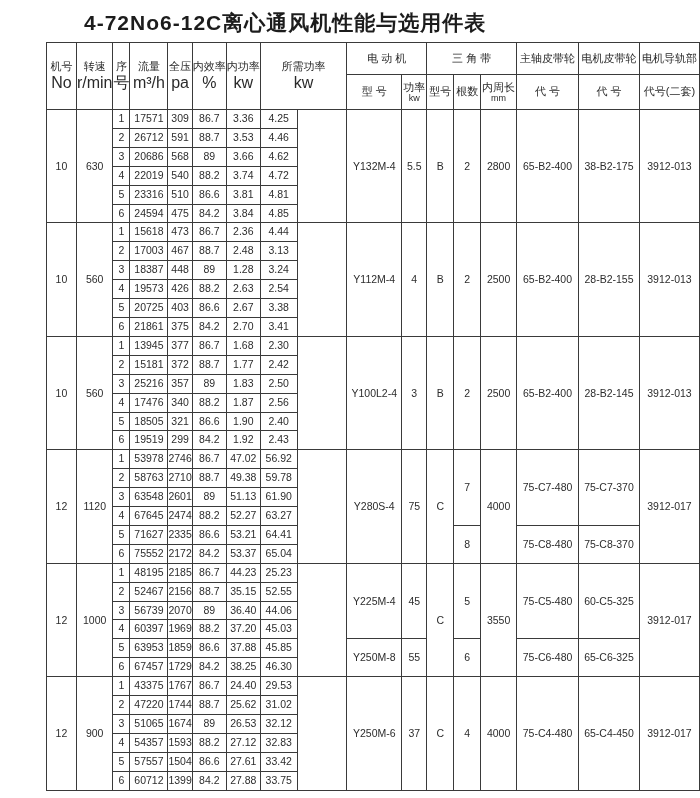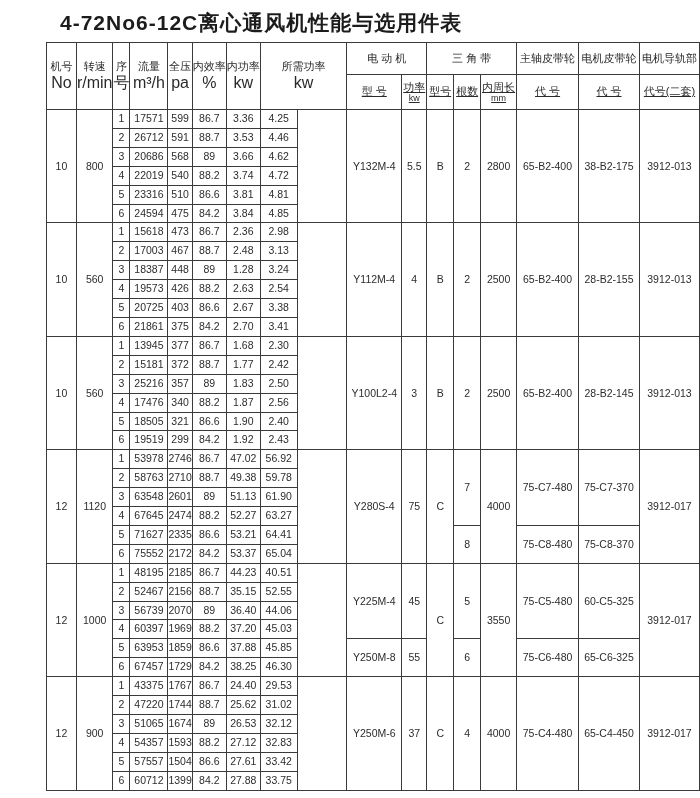--- a/index.html
+++ b/index.html
@@ -3,33 +3,33 @@
 <meta charset="utf-8">
 <style>
   html,body{margin:0;padding:0;}
   body{
     width:700px;height:798px;background:#ffffff;
     font-family:"Liberation Sans","DejaVu Sans",sans-serif;
     color:#262626;overflow:hidden;
   }
   .title{
     font-size:21px;font-weight:bold;color:#1c1c1c;
-    margin:9px 0 5px 60px;letter-spacing:1px;white-space:nowrap;
+    margin:9px 0 5px 84px;letter-spacing:1px;white-space:nowrap;
   }
   table.spec{
     border-collapse:collapse;table-layout:fixed;
     margin-left:46px;border:1px solid #3a3a3a;
   }
   .spec th,.spec td{
     border:1px solid #3a3a3a;text-align:center;vertical-align:middle;
     padding:0;font-weight:normal;white-space:nowrap;overflow:visible;
   }
   .spec thead th{font-size:11px;line-height:1.2;color:#2a2a2a;}
   .spec thead tr.grp th{height:31px;margin-top:12px;}
-  .spec thead tr.sub th{height:34px;text-decoration:underline;}
+  .spec thead tr.sub th{height:34px;}
   .spec .l1{display:block;}
   .spec .l2{display:block;font-size:16px;}
   .spec .l2s{display:block;font-size:9px;line-height:1;}
   .spec tbody td{font-size:10.5px;height:17.9px;line-height:17.9px;color:#2c2c2c;}
   .spec tbody td[rowspan]{line-height:1.2;}
 </style>
 </head>
 <body>
 
 <div class="page">
@@ -108,24 +108,24 @@
           <span class="l2s">mm</span>
         </th>
         <th>代 号</th>
         <th>代 号</th>
         <th>代号(二套)</th>
       </tr>
     </thead>
     <tbody id="tbody">
         <tr>
           <td rowspan="6">10</td>
-          <td rowspan="6">800</td>
+          <td rowspan="6">630</td>
           <td>1</td>
           <td>17571</td>
-          <td>599</td>
+          <td>309</td>
           <td>86.7</td>
           <td>3.36</td>
           <td>4.25</td>
           <td rowspan="6"></td>
           <td rowspan="6">Y132M-4</td>
           <td rowspan="6">5.5</td>
           <td rowspan="6">B</td>
           <td rowspan="6">2</td>
           <td rowspan="6">2800</td>
           <td rowspan="6">65-B2-400</td>
@@ -173,21 +173,21 @@
           <td>4.85</td>
         </tr>
         <tr>
           <td rowspan="6">10</td>
           <td rowspan="6">560</td>
           <td>1</td>
           <td>15618</td>
           <td>473</td>
           <td>86.7</td>
           <td>2.36</td>
-          <td>2.98</td>
+          <td>4.44</td>
           <td rowspan="6"></td>
           <td rowspan="6">Y112M-4</td>
           <td rowspan="6">4</td>
           <td rowspan="6">B</td>
           <td rowspan="6">2</td>
           <td rowspan="6">2500</td>
           <td rowspan="6">65-B2-400</td>
           <td rowspan="6">28-B2-155</td>
           <td rowspan="6">3912-013</td>
         </tr>
@@ -353,21 +353,21 @@
           <td>65.04</td>
         </tr>
         <tr>
           <td rowspan="6">12</td>
           <td rowspan="6">1000</td>
           <td>1</td>
           <td>48195</td>
           <td>2185</td>
           <td>86.7</td>
           <td>44.23</td>
-          <td>40.51</td>
+          <td>25.23</td>
           <td rowspan="6"></td>
           <td rowspan="4">Y225M-4</td>
           <td rowspan="4">45</td>
           <td rowspan="6">C</td>
           <td rowspan="4">5</td>
           <td rowspan="6">3550</td>
           <td rowspan="4">75-C5-480</td>
           <td rowspan="4">60-C5-325</td>
           <td rowspan="6">3912-017</td>
         </tr>

